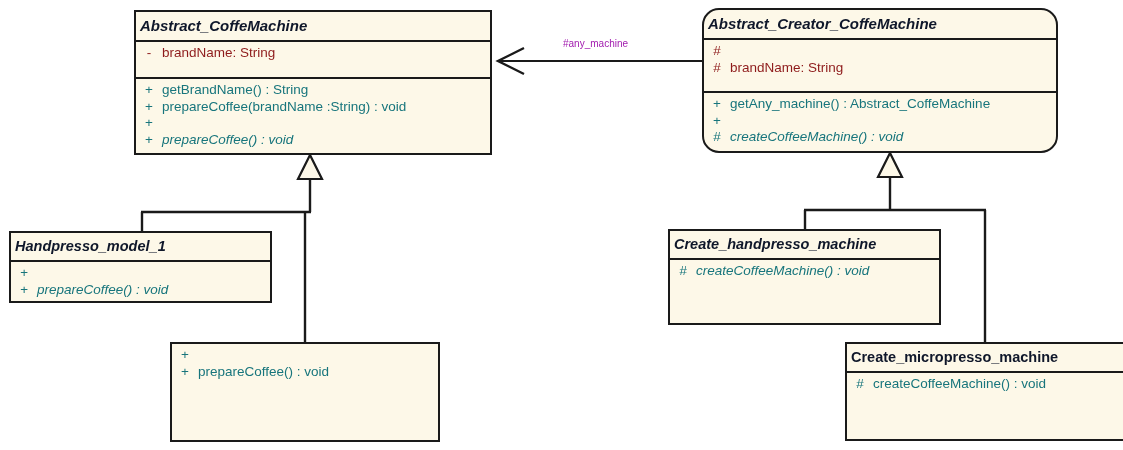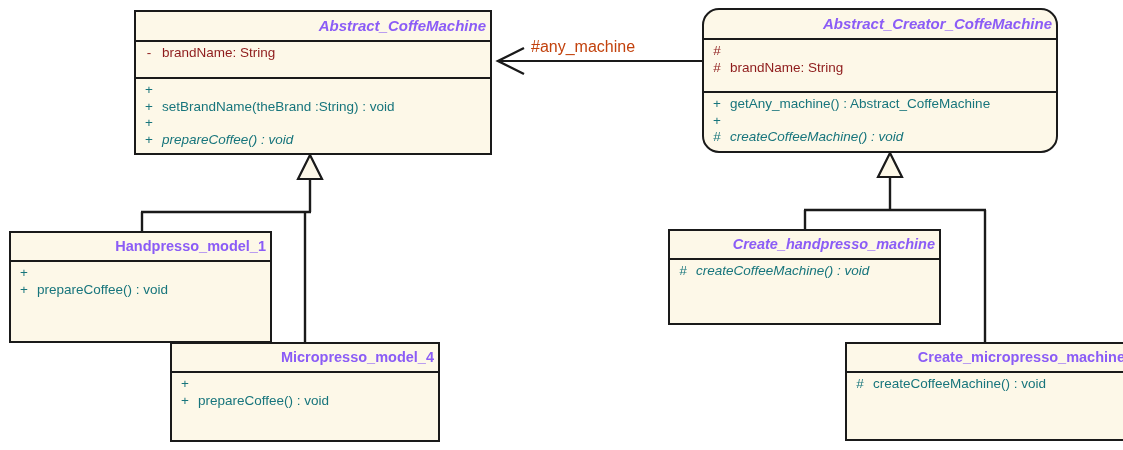--- a/index.html
+++ b/index.html
@@ -27,24 +27,24 @@
     pointer-events: none;
   }
   .uml-class {
     position: absolute;
     background: #FDF8E8;
     border: 2px solid #1a1a1a;
     box-sizing: border-box;
     z-index: 5;
   }
   .uml-name {
-    text-align: right;
+    text-align: left;
     font-weight: bold;
     font-size: 14.5px;
-    color: #8b5cf6;
+    color: #0f172a;
     padding: 5px 4px 6px 4px;
     border-bottom: 2px solid #1a1a1a;
     letter-spacing: 0px;
     white-space: nowrap;
   }
   .uml-name.abstract {
     font-style: italic;
     font-size: 15px;
   }
   .uml-attrs {
@@ -67,24 +67,25 @@
     min-width: 26px;
     text-align: center;
     font-size: 13.5px;
   }
   .attr-row .vis, .attr-row .txt { color: #8E1B1B; }
   .op-row .vis, .op-row .txt { color: #17757C; }
   .op-row.abstract-op .txt { font-style: italic; }
   .txt { display: inline-block; text-align: center; }
   .assoc-label {
     position: absolute;
-    font-size: 16px;
-    color: #c2410c;
+    font-size: 10px;
+    color: #a21caf;
     white-space: nowrap;
     z-index: 6;
+    margin-left: 32px;
   }
 </style>
 </head>
 <body>
 
 <div id="canvas">
 
   <svg class="wires" viewBox="0 0 1123 450">
 
     <g>
@@ -113,24 +114,25 @@
     <div class="uml-name abstract">Abstract_CoffeMachine</div>
     <div class="uml-attrs" style="height:28px;">
       <div class="uml-row attr-row">
         <span class="vis">-</span>
         <span class="txt">brandName:  String</span>
       </div>
     </div>
     <div class="uml-ops">
       <div class="uml-row op-row">
         <span class="vis">+</span>
-      </div>
-      <div class="uml-row op-row">
-        <span class="vis">+</span>
-        <span class="txt">setBrandName(theBrand :String) : void</span>
+        <span class="txt">getBrandName() : String</span>
+      </div>
+      <div class="uml-row op-row">
+        <span class="vis">+</span>
+        <span class="txt">prepareCoffee(brandName :String) : void</span>
       </div>
       <div class="uml-row op-row">
         <span class="vis">+</span>
       </div>
       <div class="uml-row op-row abstract-op">
         <span class="vis">+</span>
         <span class="txt">prepareCoffee() : void</span>
       </div>
     </div>
   </div>
@@ -154,35 +156,34 @@
       <div class="uml-row op-row">
         <span class="vis">+</span>
       </div>
       <div class="uml-row op-row abstract-op">
         <span class="vis">#</span>
         <span class="txt">createCoffeeMachine() : void</span>
       </div>
     </div>
   </div>
 
-  <div class="uml-class" style="left:9px; top:231px; width:263px; height:112px;">
+  <div class="uml-class" style="left:9px; top:231px; width:263px; height:72px;font-style:italic;">
     <div class="uml-name">Handpresso_model_1</div>
     <div class="uml-ops">
       <div class="uml-row op-row">
         <span class="vis">+</span>
       </div>
       <div class="uml-row op-row">
         <span class="vis">+</span>
         <span class="txt">prepareCoffee() : void</span>
       </div>
     </div>
   </div>
 
   <div class="uml-class" style="left:170px; top:342px; width:270px; height:100px;">
-    <div class="uml-name">Micropresso_model_4</div>
     <div class="uml-ops">
       <div class="uml-row op-row">
         <span class="vis">+</span>
       </div>
       <div class="uml-row op-row">
         <span class="vis">+</span>
         <span class="txt">prepareCoffee() : void</span>
       </div>
     </div>
   </div>

